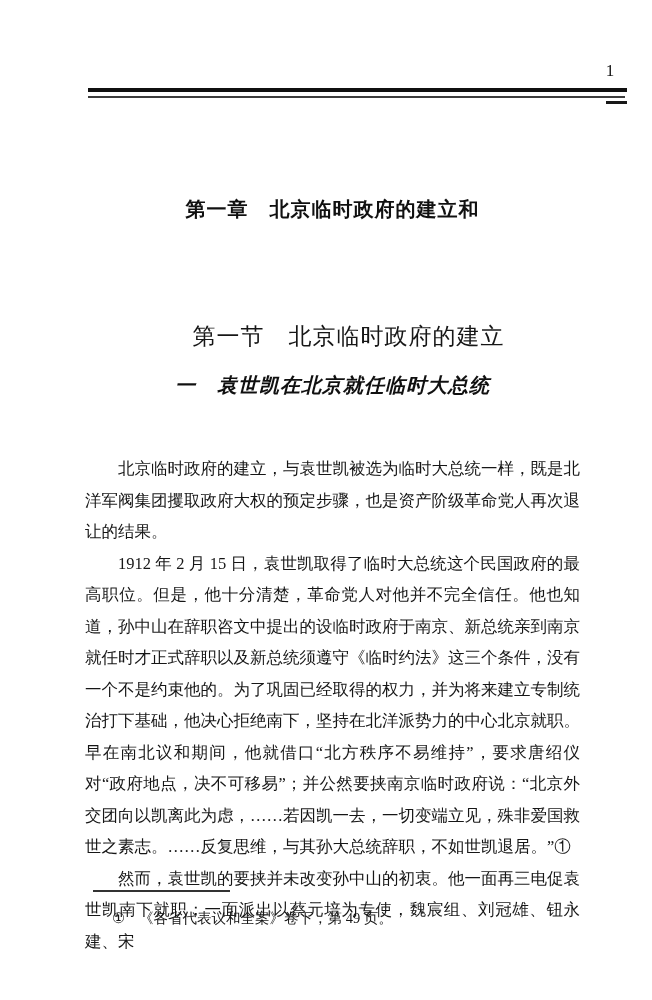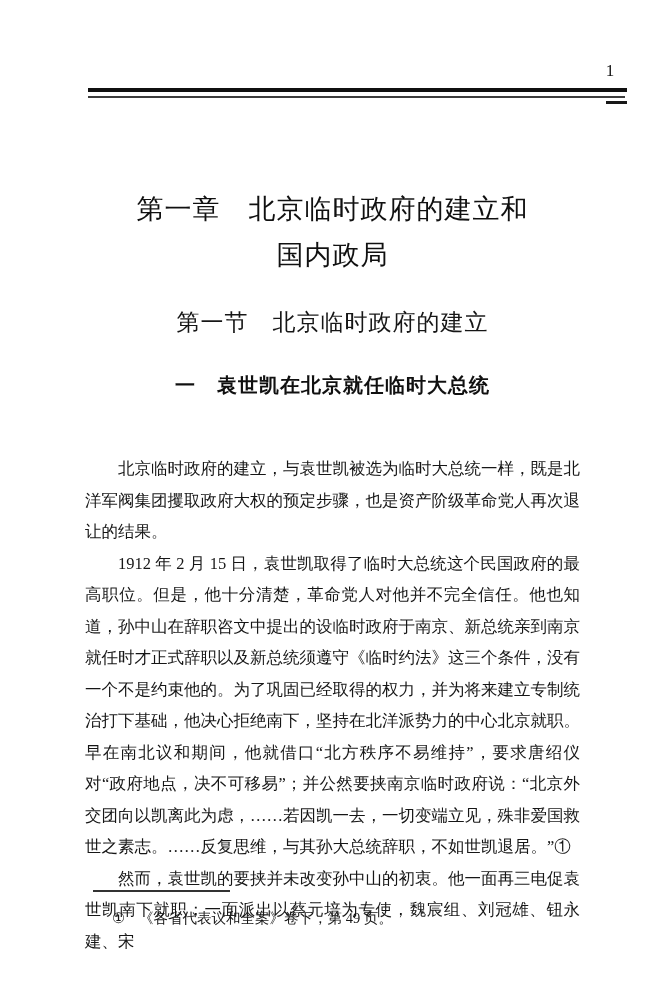--- a/index.html
+++ b/index.html
@@ -51,54 +51,55 @@
     background: #181818;
   }
   .chapter {
     position: absolute;
     left: 85px;
     top: 186px;
     width: 495px;
     margin: 0;
     text-align: center;
     font-family: "Liberation Sans", "DejaVu Sans", sans-serif;
-    font-weight: normal;
-    font-size: 27px;
+    font-weight: bold;
+    font-size: 20px;
     line-height: 46px;
     color: #101010;
     letter-spacing: 1px;
   }
   .chapter span { display: block; }
   .section {
     position: absolute;
     left: 85px;
     top: 305px;
     width: 495px;
-    margin: 0;
+    margin: 16px;
     text-align: center;
-    font-family: Liberation Sans, sans-serif;
+    font-family: Liberation Mono, monospace;
     font-weight: normal;
     font-size: 23px;
     line-height: 34px;
     color: #161616;
     letter-spacing: 1px;
   }
   .subsection {
     position: absolute;
     left: 85px;
     top: 371px;
     width: 495px;
     margin: 0;
     text-align: center;
     font-family: "Liberation Sans", "DejaVu Sans", sans-serif;
     font-weight: bold;
     font-size: 20px;
     line-height: 28px;
     color: #101010;
     letter-spacing: 1px;
+    font-style: italic;
   }
   .body-text {
     position: absolute;
     left: 85px;
     top: 433px;
     width: 495px;
     font-size: 16.5px;
     line-height: 31.5px;
     text-align: justify;
     color: #161616;
@@ -134,21 +135,20 @@
 <div class="page">
 
   <div class="folio">1</div>
 
   <div class="rule-thick"></div>
   <div class="rule-thin"></div>
   <div class="rule-stub"></div>
 
   <h1 class="chapter">
     <span>第一章　北京临时政府的建立和</span>
-    <span>国内政局</span>
   </h1>
 
   <h2 class="section">第一节　北京临时政府的建立</h2>
 
   <h3 class="subsection">一　袁世凯在北京就任临时大总统</h3>
 
   <div class="body-text">
     <p>北京临时政府的建立，与袁世凯被选为临时大总统一样，既是北洋军阀集团攫取政府大权的预定步骤，也是资产阶级革命党人再次退让的结果。</p>
     <p>1912 年 2 月 15 日，袁世凯取得了临时大总统这个民国政府的最高职位。但是，他十分清楚，革命党人对他并不完全信任。他也知道，孙中山在辞职咨文中提出的设临时政府于南京、新总统亲到南京就任时才正式辞职以及新总统须遵守《临时约法》这三个条件，没有一个不是约束他的。为了巩固已经取得的权力，并为将来建立专制统治打下基础，他决心拒绝南下，坚持在北洋派势力的中心北京就职。早在南北议和期间，他就借口“北方秩序不易维持”，要求唐绍仪对“政府地点，决不可移易”；并公然要挟南京临时政府说：“北京外交团向以凯离此为虑，……若因凯一去，一切变端立见，殊非爱国救世之素志。……反复思维，与其孙大总统辞职，不如世凯退居。”①</p>
     <p>然而，袁世凯的要挟并未改变孙中山的初衷。他一面再三电促袁世凯南下就职；一面派出以蔡元培为专使，魏宸组、刘冠雄、钮永建、宋</p>

